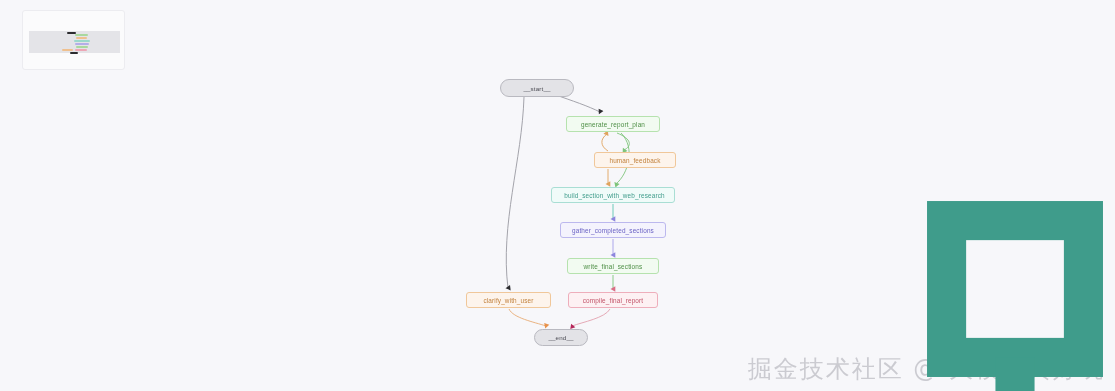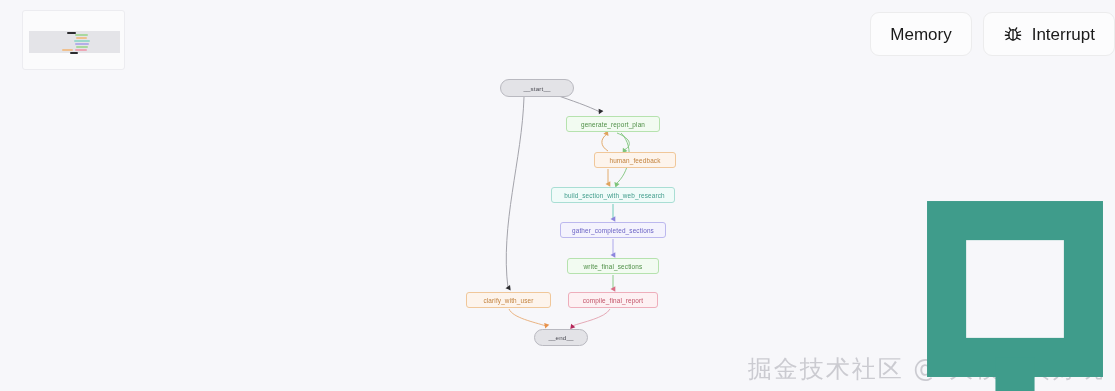--- a/index.html
+++ b/index.html
@@ -96,37 +96,20 @@
       <div class="mm-bar" style="left:47px; top:6px; width:11px; background:#efc08f;"></div>
       <div class="mm-bar" style="left:45px; top:9px; width:16px; background:#9bd8cc;"></div>
       <div class="mm-bar" style="left:46px; top:12px; width:14px; background:#b3aee8;"></div>
       <div class="mm-bar" style="left:47px; top:15px; width:12px; background:#a9d89f;"></div>
       <div class="mm-bar" style="left:33px; top:18px; width:11px; background:#efc08f;"></div>
       <div class="mm-bar" style="left:46px; top:18px; width:12px; background:#eda7b6;"></div>
       <div class="mm-bar" style="left:41px; top:21px; width:8px; background:#2b2b2f;"></div>
     </div>
   </div>
 
-  <div class="toolbar">
-    <div class="tb-btn">
-      <span class="lbl">Memory</span>
-    </div>
-    <div class="tb-btn">
-      <span>
-        <svg class="bug-icon" viewBox="0 0 24 24" fill="none" stroke="#1a1a1a" stroke-width="1.6" stroke-linecap="round">
-          <ellipse cx="12" cy="13" rx="5" ry="6.2"></ellipse>
-          <path d="M12 7.2V19.2"></path>
-          <path d="M9.2 7.4 7.6 4.6M14.8 7.4 16.4 4.6"></path>
-          <path d="M7 10.5 3.2 9M7 13.5H2.8M7.4 16.6 3.6 18.6"></path>
-          <path d="M17 10.5 20.8 9M17 13.5H21.2M16.6 16.6 20.4 18.6"></path>
-        </svg>
-      </span>
-      <span class="lbl">Interrupt</span>
-    </div>
-  </div>
 
   <div class="graph">
     <svg>
       <defs>
         <marker id="ah-dark" markerWidth="7" markerHeight="7" refX="3.4" refY="3.2" orient="auto">
           <path d="M0.4,0.6 L6.4,0.6 L3.4,6 Z" fill="#2b2b2f"></path>
         </marker>
         <marker id="ah-green" markerWidth="7" markerHeight="7" refX="3.4" refY="3.2" orient="auto">
           <path d="M0.4,0.6 L6.4,0.6 L3.4,6 Z" fill="#7ec47a"></path>
         </marker>

